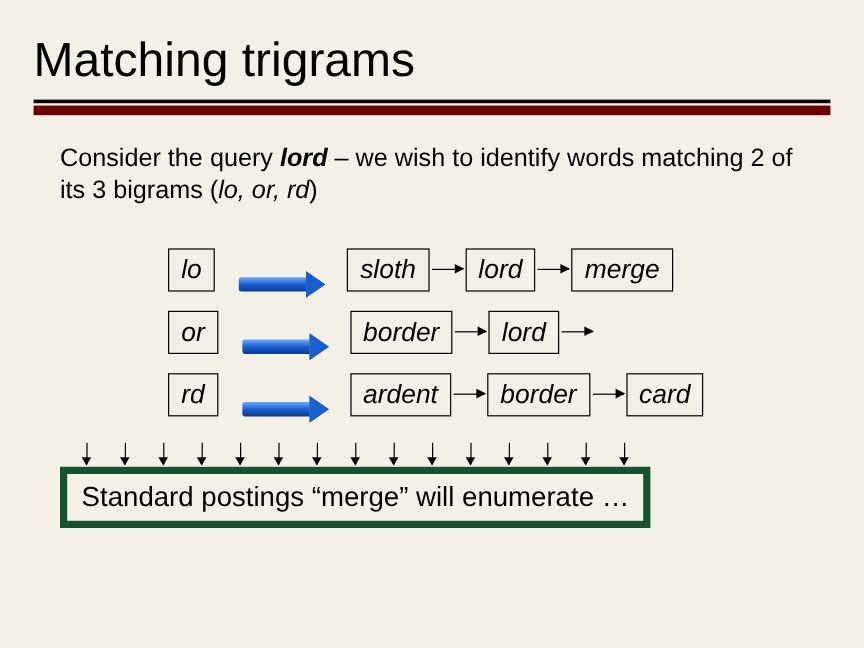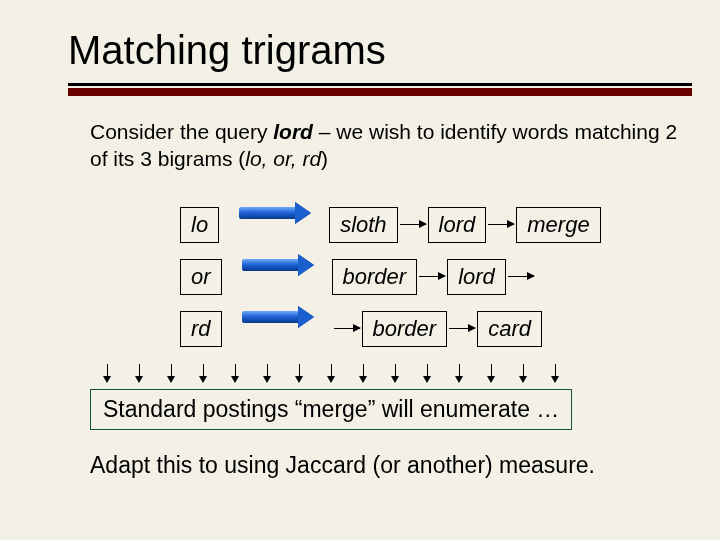--- a/index.html
+++ b/index.html
@@ -10,21 +10,20 @@
     background: #f3f0e6;
     font-family: Arial, Helvetica, sans-serif;
     color: #000;
     overflow: hidden;
   }
   .slide {
     width: 720px;
     height: 463px;
     position: relative;
     box-sizing: border-box;
-    padding-left: 40px;
   }
   .title {
     font-size: 40px;
     font-weight: normal;
     padding: 28px 0 4px 28px;
   }
   .rule {
     margin: 6px 28px 0 28px;
     border-top: 3px solid #000;
     border-bottom: 8px solid #6a0000;
@@ -41,21 +40,21 @@
   }
   .para b, .para i { }
   .diagram {
     padding: 34px 0 0 90px;
     display: flex;
     flex-direction: column;
     gap: 16px;
   }
   .row {
     display: flex;
-    align-items: flex-start;
+    align-items: flex-end;
   }
   .bigram-box,
   .word-box {
     border: 1px solid #000;
     background: #f3f0e6;
     font-style: italic;
     font-size: 22px;
     line-height: 1;
     padding: 6px 10px;
     font-family: Verdana, Arial, sans-serif;
@@ -104,21 +103,21 @@
     width: 0; height: 0;
     border-left: 8px solid #000;
     border-top: 4.5px solid transparent;
     border-bottom: 4.5px solid transparent;
   }
   .footer {
     padding: 42px 40px 0 50px;
   }
   .merge-box {
     display: inline-block;
-    border: 1px solid #14532d;
+    border: 6px solid #14532d;
     background: #f3f0e6;
     font-size: 23px;
     font-family: Verdana, Arial, sans-serif;
     padding: 6px 12px;
     position: relative;
   }
   .merge-arrows {
     position: absolute;
     top: -26px;
     left: 0;
@@ -174,20 +173,21 @@
         <div class="bigram-box">or</div>
         <div class="bigram-arrow"></div>
         <div class="word-box">border</div>
         <div class="small-arrow"></div>
         <div class="word-box">lord</div>
         <div class="small-arrow"></div>
       </div>
       <div class="row">
         <div class="bigram-box">rd</div>
         <div class="bigram-arrow"></div>
+        <div class="word-box">ardent</div>
         <div class="small-arrow"></div>
         <div class="word-box">border</div>
         <div class="small-arrow"></div>
         <div class="word-box">card</div>
       </div>
     </div>
   </div>
 
   <div class="footer">
     <div class="merge-box">
@@ -203,16 +203,15 @@
         <span></span>
         <span></span>
         <span></span>
         <span></span>
         <span></span>
         <span></span>
         <span></span>
       </div>
       <span>Standard postings “merge” will enumerate …</span>
     </div>
-    <div class="adapt">Adapt this to using Jaccard (or another) measure.</div>
   </div>
 
 </div>
 
 </body></html>

